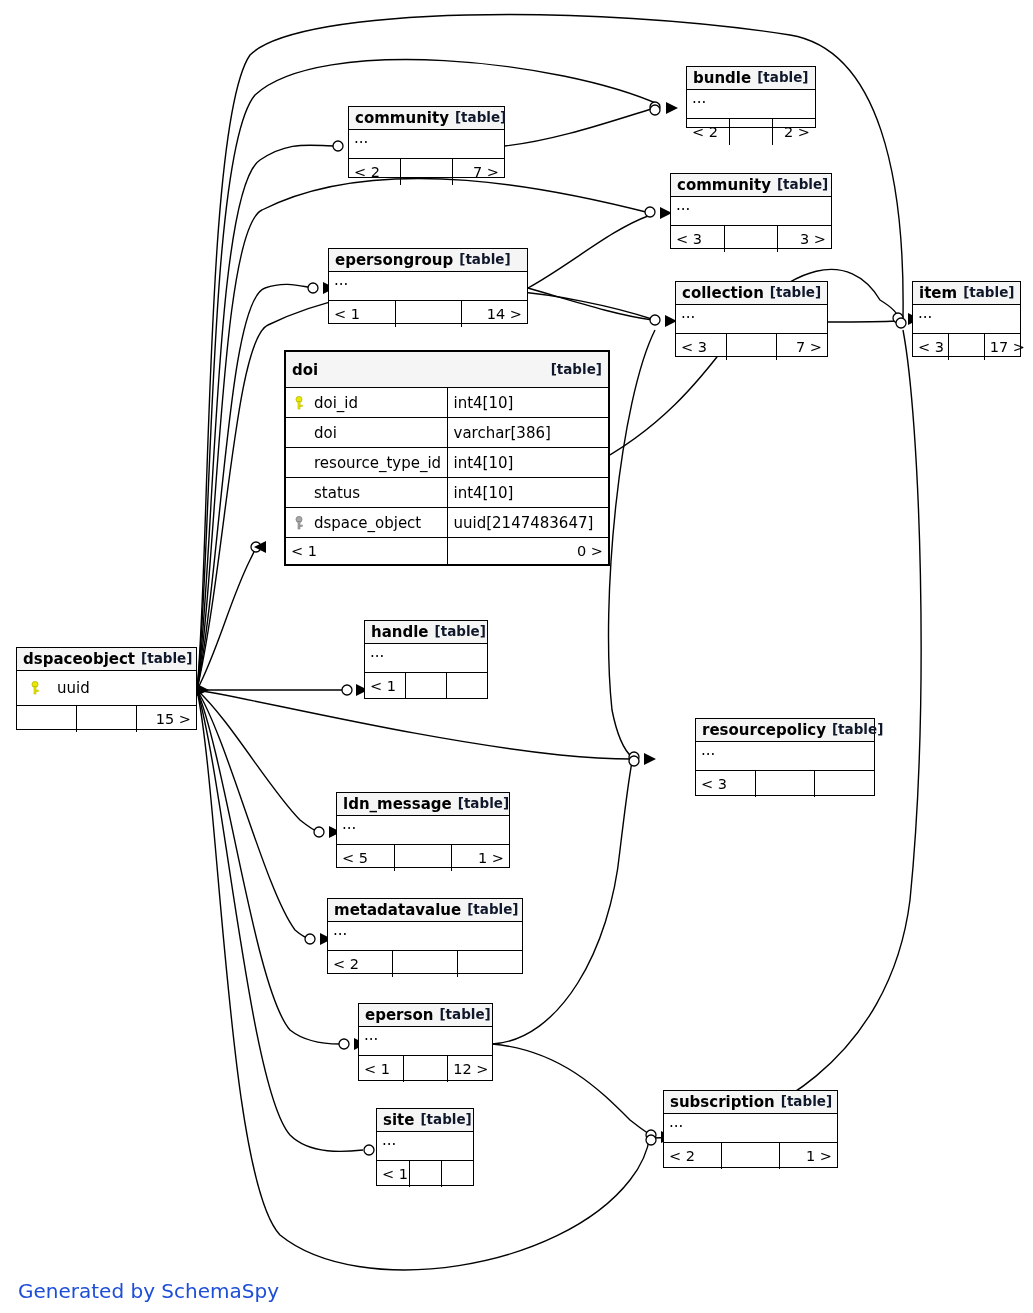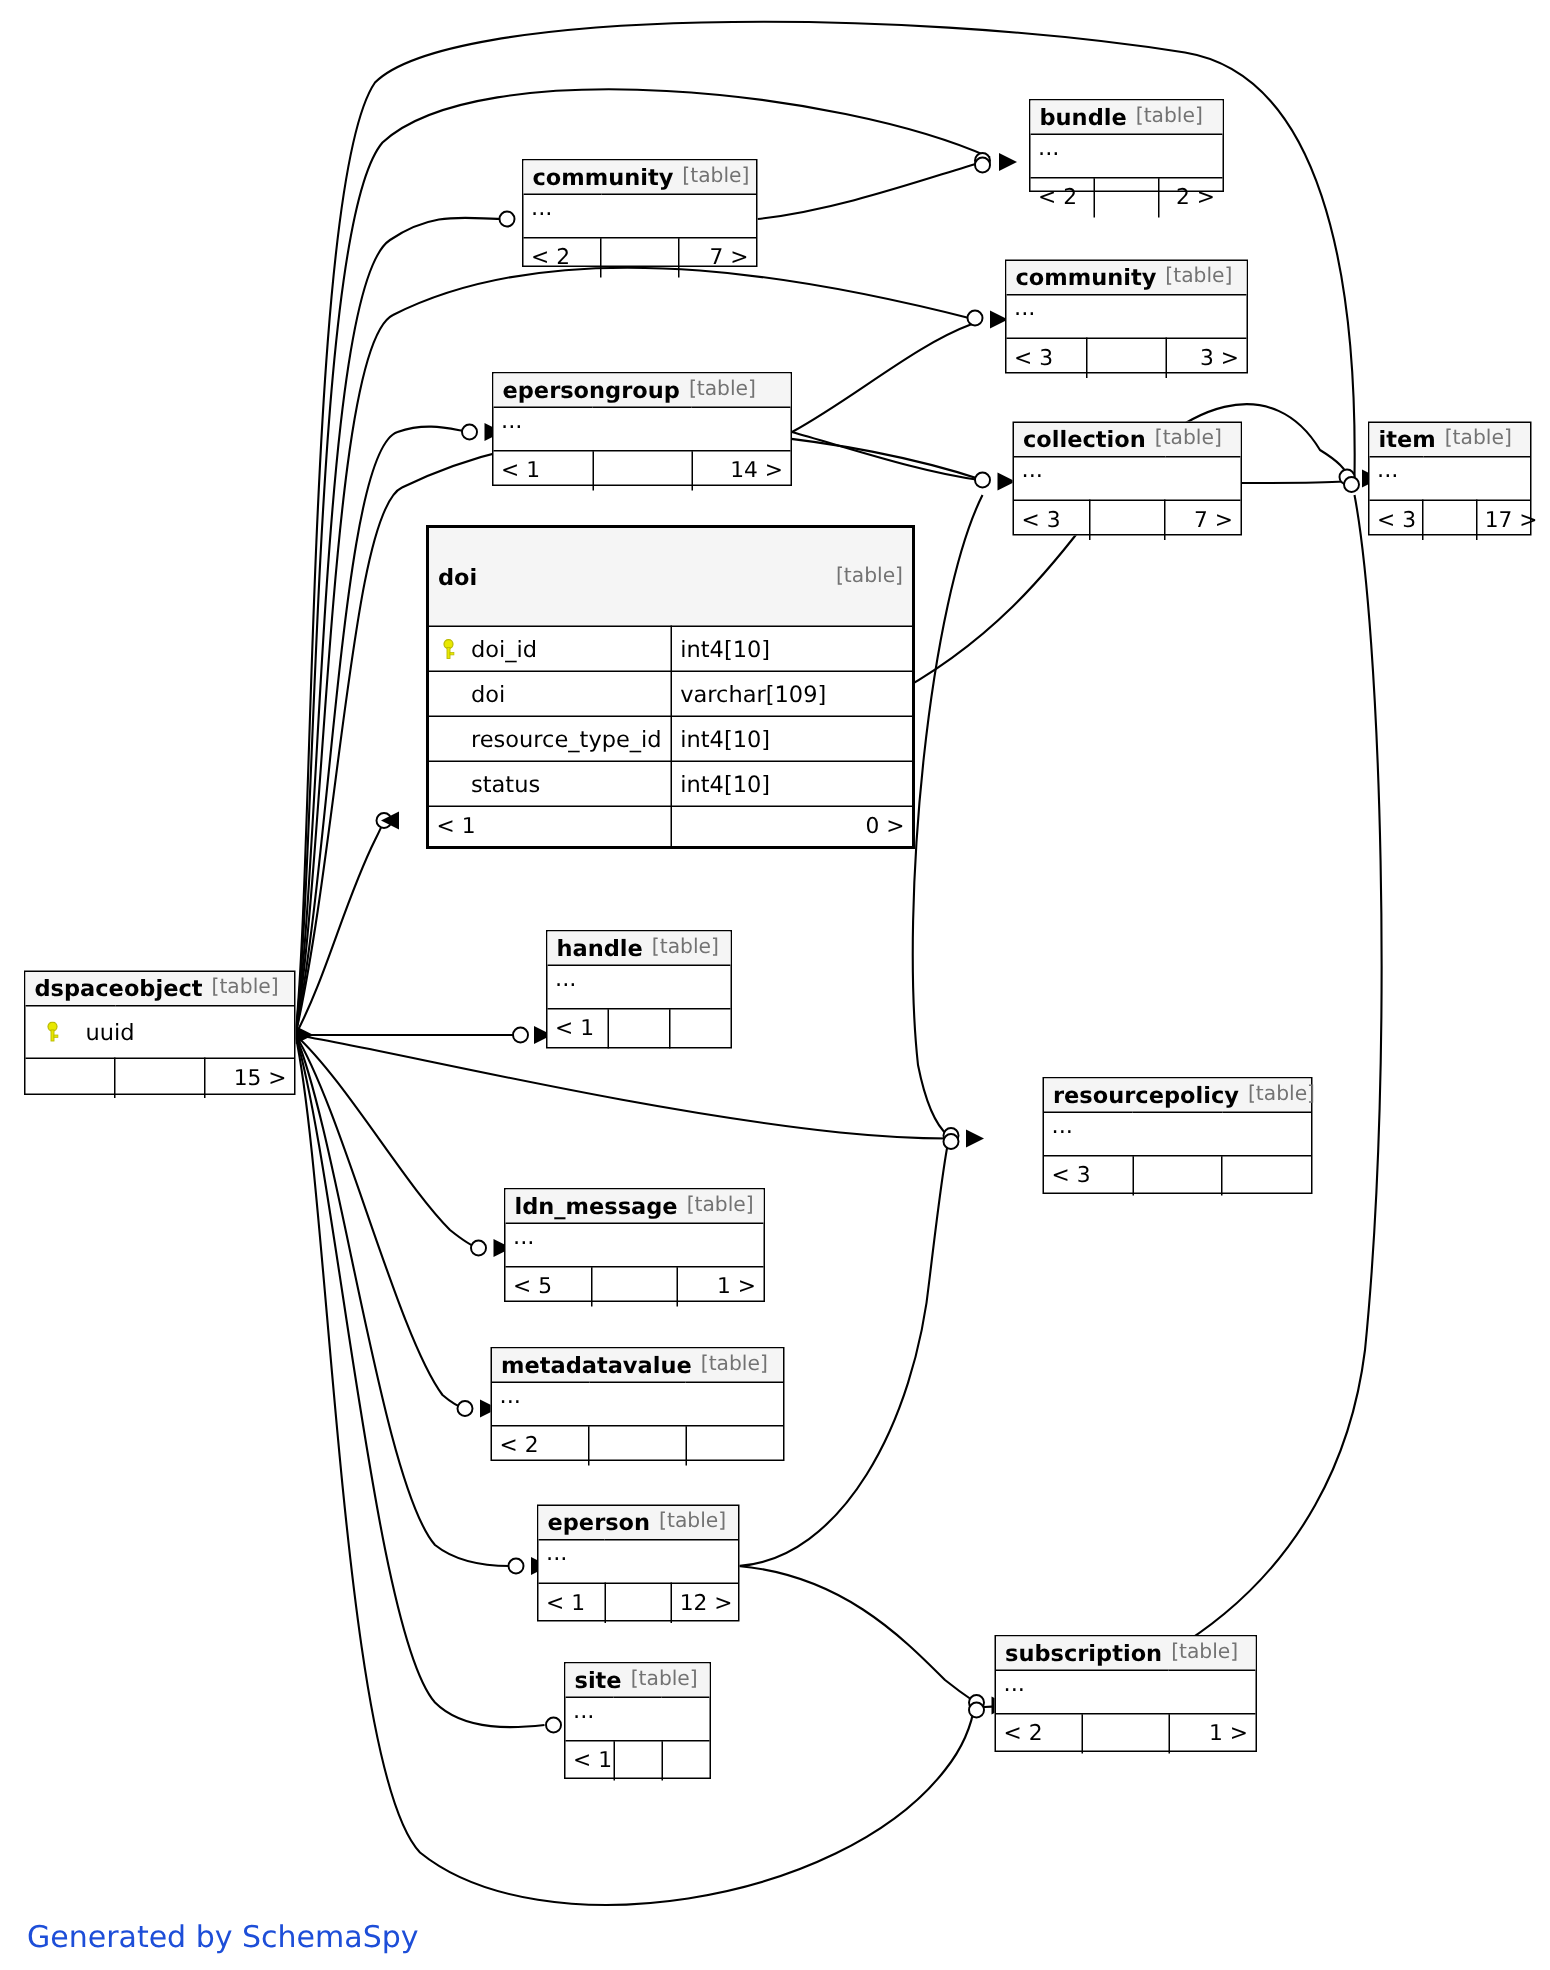--- a/index.html
+++ b/index.html
@@ -49,22 +49,22 @@
     border-bottom: 1px solid #000000;
     padding: 2px 6px;
     white-space: nowrap;
   }
   .tbl-header .tname {
     font-weight: bold;
     font-size: 15px;
   }
   .tbl-header .ttag {
     font-size: 13.5px;
-    color: #737373;
-    font-weight: normal;
+    color: #0f172a;
+    font-weight: bold;
   }
   .hdr-inner {
     display: flex;
     align-items: flex-start;
     justify-content: space-between;
     gap: 8px;
   }
   .hdr-inner.tight {
     justify-content: flex-start;
     gap: 6px;
@@ -377,34 +377,47 @@
               <rect x="7" y="9" width="2.6" height="1.6" fill="#e8e800" stroke="#b9b900" stroke-width="0.5"></rect>
             </svg>
           </span>
           <span>doi_id</span>
         </td>
         <td>int4[10]</td>
       </tr>
 
       <tr class="col-row">
         <td class="col-name"><span>doi</span></td>
-        <td>varchar[109]</td>
+        <td>varchar[386]</td>
       </tr>
 
       <tr class="col-row">
         <td class="col-name"><span>resource_type_id</span></td>
         <td>int4[10]</td>
       </tr>
 
 
       <tr class="col-row">
         <td class="col-name"><span>status</span></td>
         <td>int4[10]</td>
       </tr>
 
+      <tr class="col-row">
+        <td class="col-name">
+          <span class="keyicon">
+            <svg viewBox="0 0 12 14" width="12" height="14">
+              <circle cx="6" cy="3.4" r="3" fill="#a8a8a8" stroke="#7d7d7d" stroke-width="0.8"></circle>
+              <rect x="5" y="5.6" width="2" height="7.4" fill="#a8a8a8" stroke="#7d7d7d" stroke-width="0.6"></rect>
+              <rect x="7" y="9" width="2.6" height="1.6" fill="#a8a8a8" stroke="#7d7d7d" stroke-width="0.5"></rect>
+            </svg>
+          </span>
+          <span>dspace_object</span>
+        </td>
+        <td>uuid[2147483647]</td>
+      </tr>
 
       <tr class="foot-row">
         <td class="foot-left" style="width:178px;">&lt; 1</td>
         <td class="foot-right">0 &gt;</td>
       </tr>
     </tbody>
       </table>
   </div>
 
   <div class="table-node" style="left:16px; top:647px; width:181px; height:83px;">

